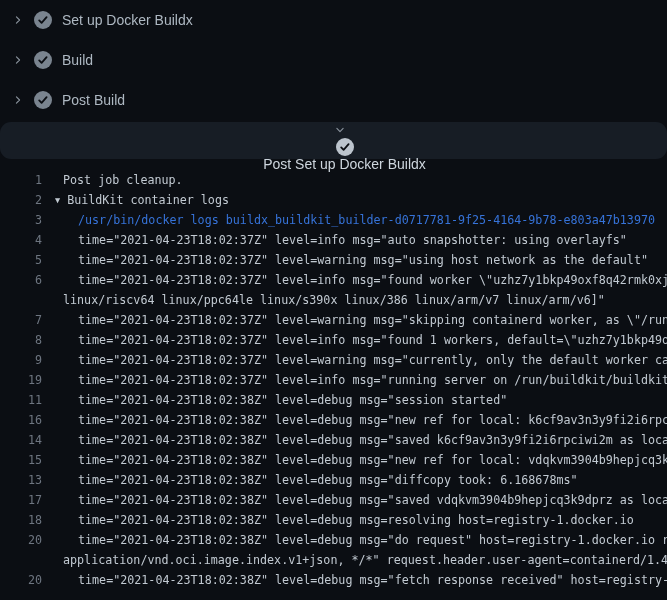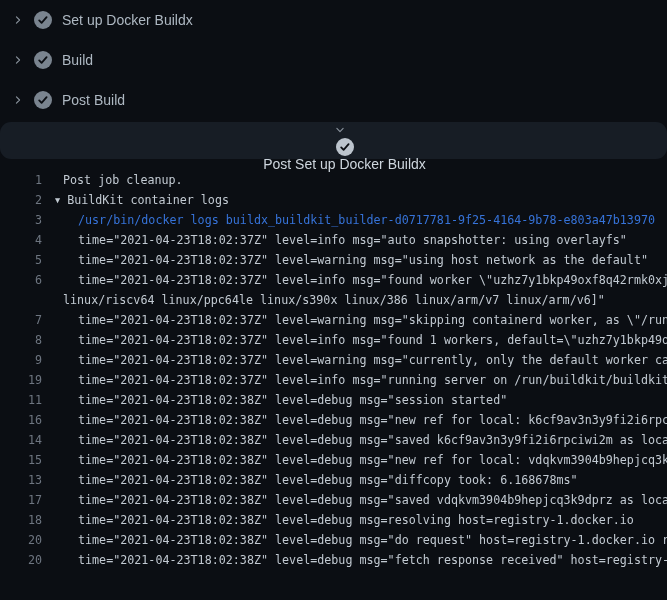--- a/index.html
+++ b/index.html
@@ -154,14 +154,15 @@
     <div class="log-row entry"><span class="num">9</span><span class="txt">time="2021-04-23T18:02:37Z" level=warning msg="currently, only the default worker ca</span></div>
     <div class="log-row entry"><span class="num">19</span><span class="txt">time="2021-04-23T18:02:37Z" level=info msg="running server on /run/buildkit/buildkit</span></div>
     <div class="log-row entry"><span class="num">11</span><span class="txt">time="2021-04-23T18:02:38Z" level=debug msg="session started"</span></div>
     <div class="log-row entry"><span class="num">16</span><span class="txt">time="2021-04-23T18:02:38Z" level=debug msg="new ref for local: k6cf9av3n3y9fi2i6rpc</span></div>
     <div class="log-row entry"><span class="num">14</span><span class="txt">time="2021-04-23T18:02:38Z" level=debug msg="saved k6cf9av3n3y9fi2i6rpciwi2m as loca</span></div>
     <div class="log-row entry"><span class="num">15</span><span class="txt">time="2021-04-23T18:02:38Z" level=debug msg="new ref for local: vdqkvm3904b9hepjcq3k</span></div>
     <div class="log-row entry"><span class="num">13</span><span class="txt">time="2021-04-23T18:02:38Z" level=debug msg="diffcopy took: 6.168678ms"</span></div>
     <div class="log-row entry"><span class="num">17</span><span class="txt">time="2021-04-23T18:02:38Z" level=debug msg="saved vdqkvm3904b9hepjcq3k9dprz as loca</span></div>
     <div class="log-row entry"><span class="num">18</span><span class="txt">time="2021-04-23T18:02:38Z" level=debug msg=resolving host=registry-1.docker.io</span></div>
     <div class="log-row entry"><span class="num">20</span><span class="txt">time="2021-04-23T18:02:38Z" level=debug msg="do request" host=registry-1.docker.io r</span></div>
+    <div class="log-row cont"><span class="num"></span><span class="txt">application/vnd.oci.image.index.v1+json, */*" request.header.user-agent=containerd/1.4</span></div>
     <div class="log-row entry"><span class="num">20</span><span class="txt">time="2021-04-23T18:02:38Z" level=debug msg="fetch response received" host=registry-</span></div>
   </div>
 
 </body></html>

